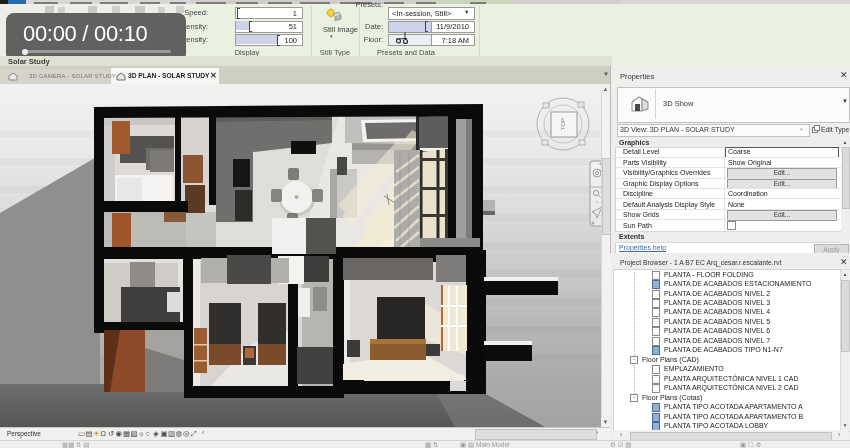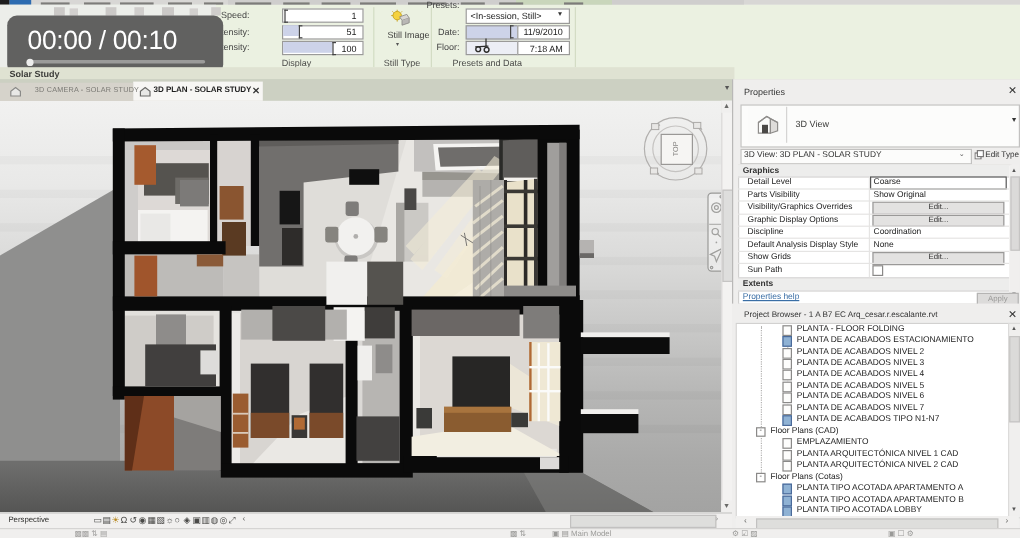--- a/index.html
+++ b/index.html
@@ -394,21 +394,21 @@
 <div class="abs" style="left:629px;top:93px;width:22px;height:22px;">
   <svg width="22" height="22" style="display:block">
       <g stroke="#8f8d8b" fill="#f4f3f1" stroke-width="1">
   <path d="M3 16 L3 9 L10 4 L13 6 L13 18 L3 18 Z" fill="#fbfbfa"></path>
   <path d="M13 6 L19 9 L19 16 L13 18 Z" fill="#dedcda"></path>
   <path d="M3 9 L10 4 L19 9" fill="none"></path>
   <rect x="6" y="11" width="5" height="7" fill="#4a4846" stroke="none"></rect>
       </g>
     </svg>
 </div>
-<div class="abs" style="left:663px;top:99px;font-size:7.5px;color:#3a3a38;">3D View</div>
+<div class="abs" style="left:663px;top:99px;font-size:7.5px;color:#3a3a38;">3D Show</div>
 <div class="abs" style="left:842px;top:98px;font-size:6px;color:#333;">▼</div>
 
 <div class="abs" style="left:617px;top:124px;width:191px;height:11px;background:#fcfcfb;border:1px solid #c2c1c0;"></div>
 <div class="abs" style="left:620px;top:125.5px;font-size:7px;color:#333;">3D View: 3D PLAN - SOLAR STUDY</div>
 <div class="abs" style="left:799px;top:123.5px;font-size:6px;color:#555;">⌄</div>
 <div class="abs" style="left:812px;top:125px;width:8px;height:8px;">
   <svg width="8" height="8" style="display:block">
       <rect x="0.5" y="2.5" width="5" height="5" fill="#fff" stroke="#7a7878"></rect>
       <rect x="2.5" y="0.5" width="5" height="5" fill="#fff" stroke="#7a7878"></rect>
     </svg>

